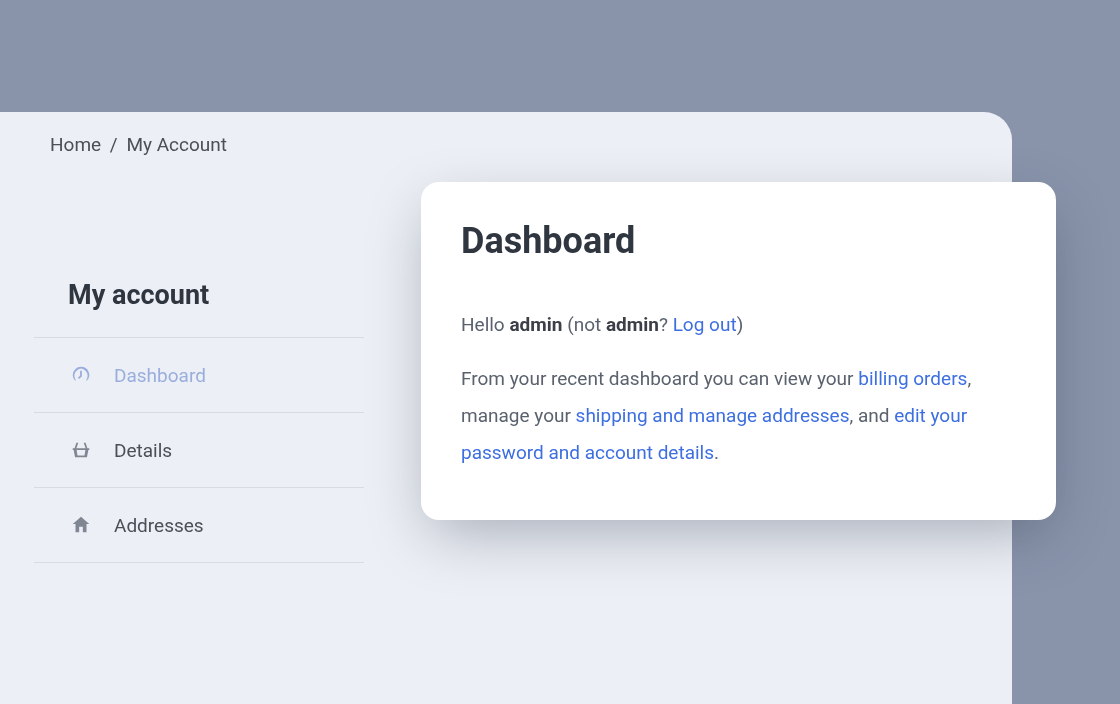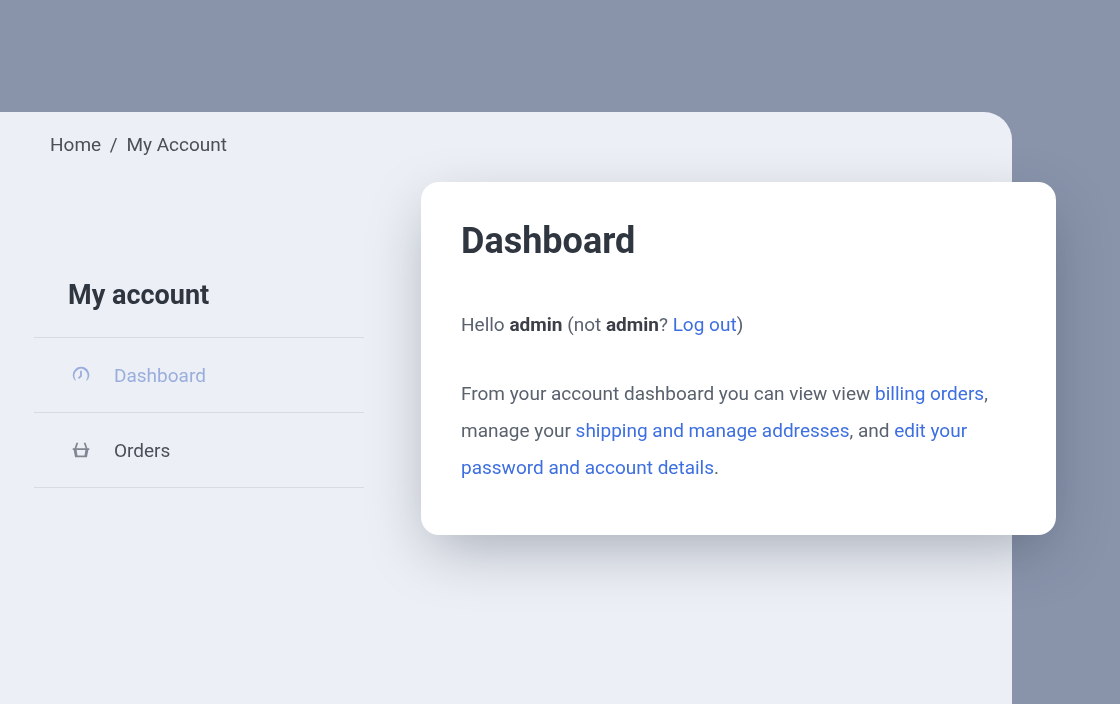--- a/index.html
+++ b/index.html
@@ -85,21 +85,21 @@
   .card-title {
     font-size: 36px;
     font-weight: 700;
     color: #2f3640;
     margin-bottom: 48px;
   }
   .greeting {
     font-size: 19px;
     color: #5a626e;
     line-height: 1.6;
-    margin-bottom: 35px;
+    margin-bottom: 20px;
   }
   .greeting b { color: #3a3f48; font-weight: 700; }
   .greeting a, .desc a {
     color: #3d6fe0;
     text-decoration: none;
   }
   .desc {
     font-size: 19px;
     color: #5a626e;
     line-height: 1.95;
@@ -128,32 +128,40 @@
         </span>
         <span class="label">Dashboard</span>
       </li>
 
       <li class="nav-item">
         <span class="icon">
           <svg viewBox="0 0 24 24" width="22" height="22">
               <path d="M5 10l2-6h2l-2 6h10l-2-6h2l2 6h2v2h-1l-1.5 8h-13L4 12H3v-2h2zm2.2 2l1 6h7.6l1-6H7.2z"></path>
             </svg>
         </span>
-        <span class="label">Orders</span>
+        <span class="label">Details</span>
       </li>
 
+      <li class="nav-item">
+        <span class="icon">
+          <svg viewBox="0 0 24 24" width="22" height="22">
+              <path d="M12 3l9 8h-3v9h-4v-6h-4v6H6v-9H3l9-8z"></path>
+            </svg>
+        </span>
+        <span class="label">Addresses</span>
+      </li>
 
 
     </ul>
   </nav>
 </div>
 
 <div class="card">
   <h1 class="card-title">Dashboard</h1>
 
   <p class="greeting">
     <span>Hello </span><b>admin</b><span> (not </span><b>admin</b><span>? </span><a href="#">Log out</a><span>)</span>
   </p>
 
   <p class="desc">
-    <span>From your account dashboard you can view view </span><a href="#">billing orders</a><span>, manage your </span><a href="#">shipping and manage addresses</a><span>, and </span><a href="#">edit your password and account details</a><span>.</span>
+    <span>From your recent dashboard you can view your </span><a href="#">billing orders</a><span>, manage your </span><a href="#">shipping and manage addresses</a><span>, and </span><a href="#">edit your password and account details</a><span>.</span>
   </p>
 </div>
 
 </body></html>

